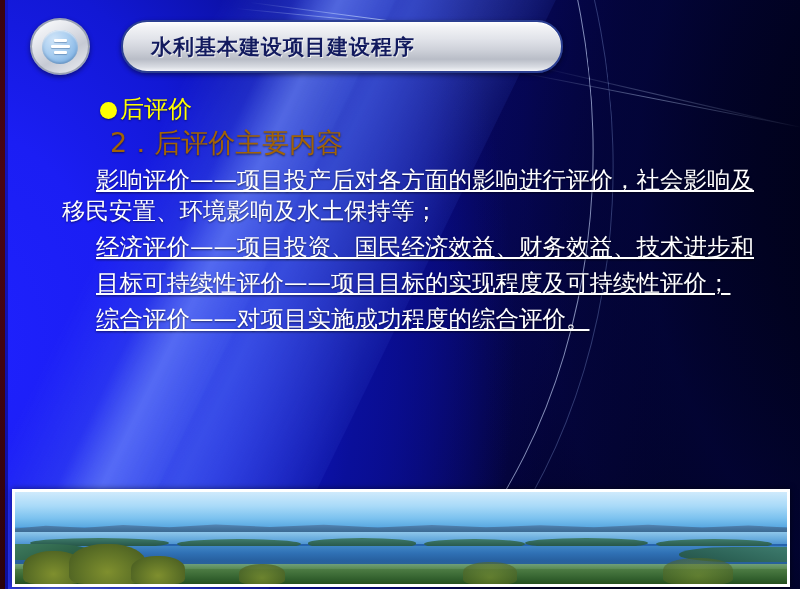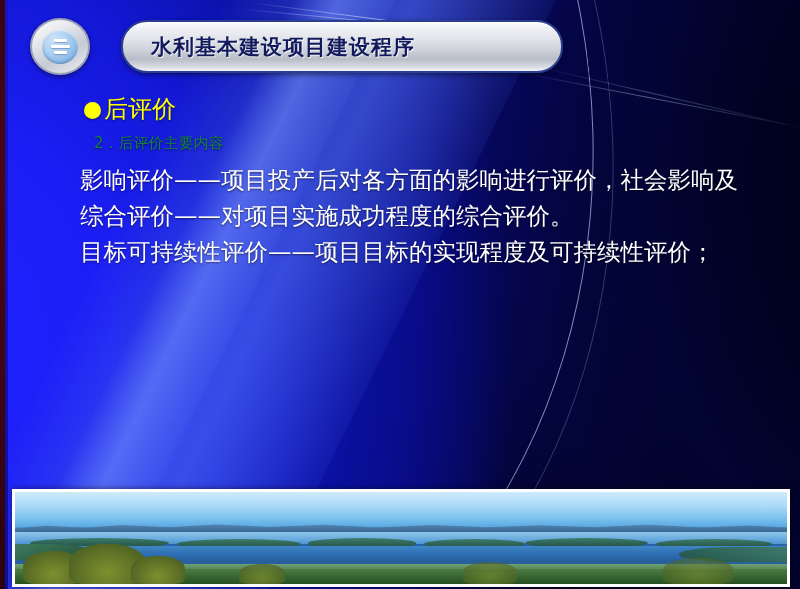--- a/index.html
+++ b/index.html
@@ -138,21 +138,21 @@
     display:flex;flex-direction:column;align-items:center;justify-content:center;gap:3px;
   }
   .title-icon-inner i{
     display:block;width:19px;height:3px;background:#ffffff;border-radius:1px;
     box-shadow:0 1px 1px rgba(50,90,140,.45);
   }
   .title-icon-inner i.short{width:13px;}
 
   
   .content{
-    position:absolute;left:0;top:92px;width:764px;
+    position:absolute;left:16px;top:92px;width:764px;
     color:#ffffff;
     padding-left:12px;
   }
   .line{
     font-size:23.5px;
     line-height:31px;
     white-space:nowrap;
     text-shadow:0 1px 2px rgba(0,0,0,.55);
   }
   .heading-yellow{
@@ -162,26 +162,26 @@
     line-height:34px;
     text-shadow:0 1px 2px rgba(0,0,0,.55);
     white-space:nowrap;
   }
   .bullet{
     display:inline-block;width:17px;height:17px;border-radius:50%;
     background:#ffff00;vertical-align:-2px;margin-right:3px;
     box-shadow:0 1px 2px rgba(0,0,0,.5);
   }
   .subheading{
-    color:#15803d;font-size:15px;line-height:34px;
+    color:#a16207;font-size:27px;line-height:34px;
     padding-left:82px;white-space:nowrap;
     text-shadow:0 1px 2px rgba(0,0,0,.55);
   }
   .para{margin-top:5px;}
-  .para .l1{padding-left:68px;}
+  .para .l1{padding-left:68px;text-decoration:underline;}
   .para .l2{padding-left:34px;}
 
   
   .photo-frame{
     position:absolute;left:12px;top:489px;
     width:778px;height:98px;
     background:#ffffff;
     padding:3px;
     box-sizing:border-box;
     box-shadow:0 0 6px rgba(0,0,0,.55);
@@ -288,34 +288,36 @@
   <div class="content">
 
     <div class="heading-yellow">
       <span class="bullet"></span><span>后评价</span>
     </div>
 
     <div class="subheading">2．后评价主要内容</div>
 
     <div class="para">
       <div class="line l1">影响评价——项目投产后对各方面的影响进行评价，社会影响及</div>
-    </div>
-
-    <div class="para">
-    </div>
-
-    <div class="para">
+      <div class="line l2">移民安置、环境影响及水土保持等；</div>
+    </div>
+
+    <div class="para">
+      <div class="line l1">经济评价——项目投资、国民经济效益、财务效益、技术进步和</div>
+    </div>
+
+    <div class="para">
+    </div>
+
+    <div class="para">
+      <div class="line l1">目标可持续性评价——项目目标的实现程度及可持续性评价；</div>
     </div>
 
     <div class="para">
       <div class="line l1">综合评价——对项目实施成功程度的综合评价。</div>
-    </div>
-
-    <div class="para">
-      <div class="line l1">目标可持续性评价——项目目标的实现程度及可持续性评价；</div>
     </div>
 
   </div>
 
   <div class="photo-frame">
     <div class="photo">
       <div class="sky"></div>
       <div class="far-hills"></div>
       <div class="lake-top"></div>
       <div class="island i1"></div>

